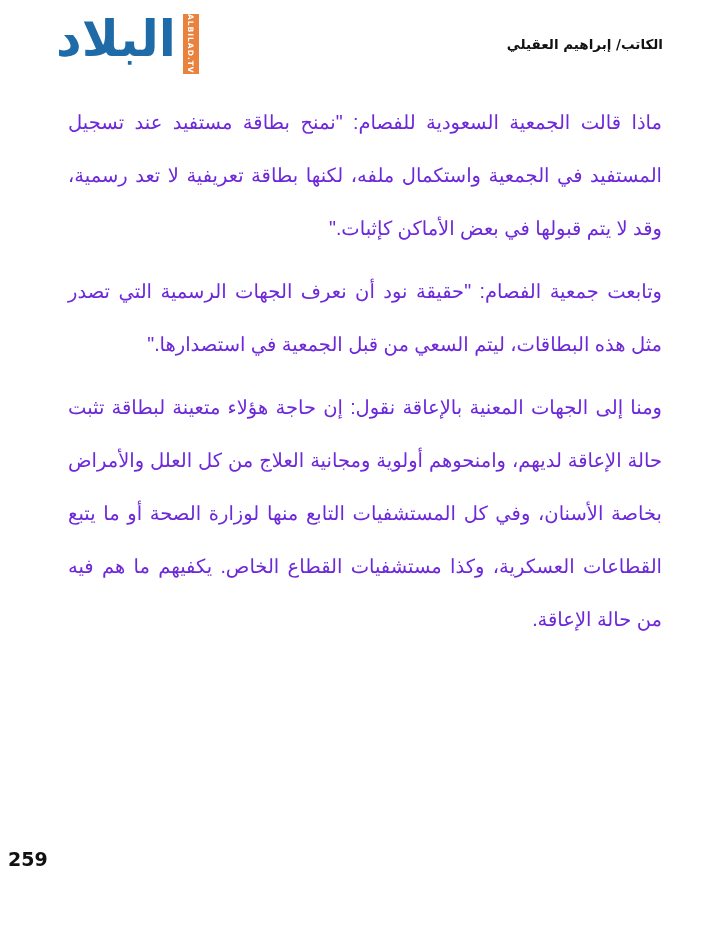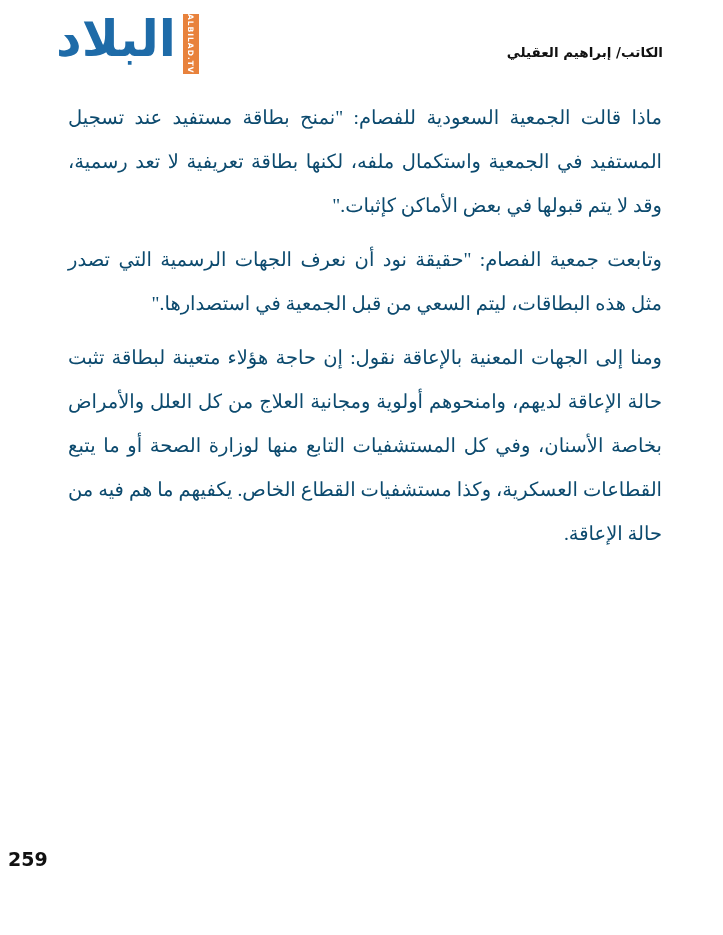--- a/index.html
+++ b/index.html
@@ -39,38 +39,38 @@
   }
   .logo-latin {
     writing-mode: vertical-rl;
     color: #ffffff;
     font-size: 7.5px; font-weight: 700;
     letter-spacing: 1px;
     white-space: nowrap;
     font-family: "DejaVu Sans", sans-serif;
   }
   .author-byline {
-    position: absolute; top: 36px; right: 60px;
+    position: absolute; top: 28px; right: 60px;
     direction: rtl;
     font-size: 13.5px; font-weight: 700;
     color: #111111;
     font-family: "DejaVu Sans", sans-serif;
   }
 
   
   .article-body {
     position: absolute;
     top: 84px; left: 56px; right: 57px;
     direction: rtl;
     text-align: justify;
     text-justify: inter-word;
     font-size: 19.5px;
-    line-height: 44px;
-    color: #0c4a6e;
-    font-family: Liberation Serif, serif;
+    line-height: 53px;
+    color: #6d28d9;
+    font-family: Liberation Sans, sans-serif;
   }
   .article-body p { margin: 0 0 2px 0; }
 
   
   .page-number {
     position: absolute; top: 840px; left: 0; right: 0;
     font-size: 19px; font-weight: 700;
     color: #111111;
     font-family: "DejaVu Sans", sans-serif;
   }

